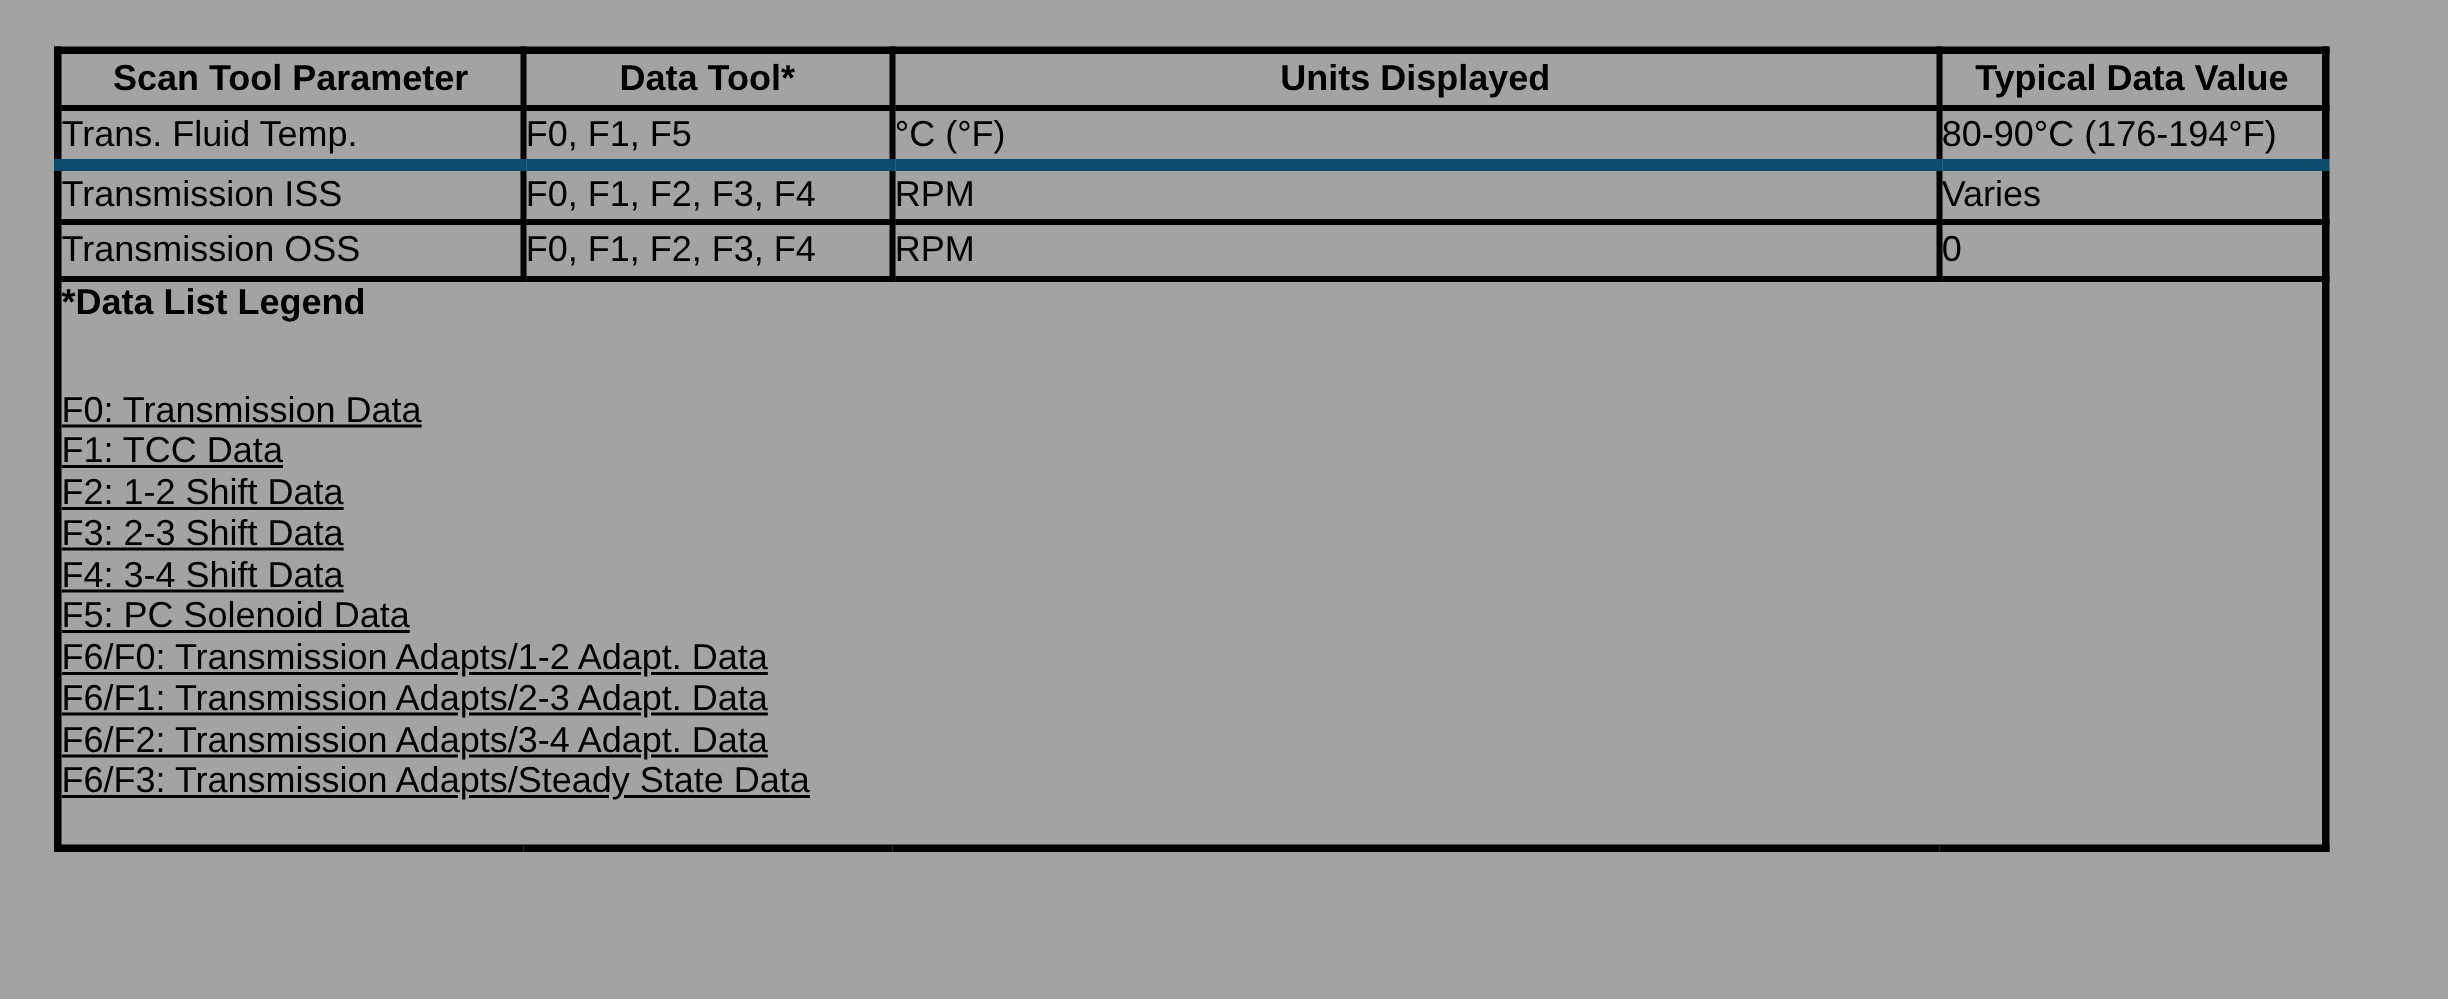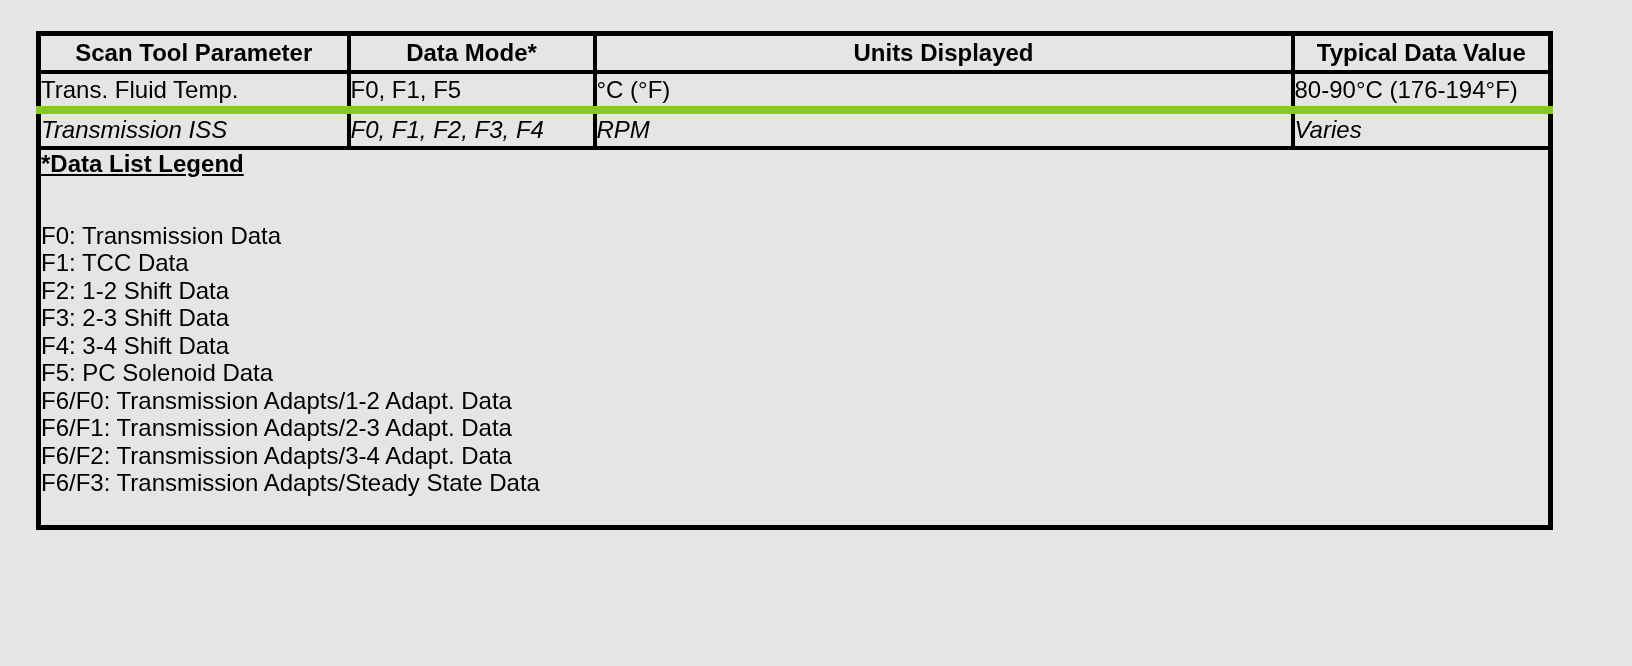--- a/index.html
+++ b/index.html
@@ -7,21 +7,21 @@
   body {
     width: 1632px; height: 666px;
     background: #ffffff;
     font-family: "Liberation Sans", sans-serif;
     color: #000000;
     -webkit-font-smoothing: none;
   }
   .page {
     position: relative;
     width: 1632px; height: 666px;
-    background: #e5e5e5;
+    background: #a3a3a3;
     overflow: hidden;
   }
   table.scan-table {
     position: absolute;
     left: 36px; top: 31px;
     width: 1512px;
     border-collapse: collapse;
     table-layout: fixed;
     border: 5px solid #000000;
   }
@@ -35,71 +35,77 @@
   }
   table.scan-table thead tr { height: 38px; }
   table.scan-table tbody tr.data-row { height: 38px; }
   th.col-header {
     font-weight: bold;
     text-align: center;
     vertical-align: middle;
   }
   td.cell { text-align: left; vertical-align: middle; }
   td.cell-param { text-align: left; padding-left: 6px; }
-  tr.thick-top td { border-top: 8px solid #84cc16; font-style: italic; }
+  tr.thick-top td { border-top: 8px solid #0c4a6e; }
   td.legend-cell {
     height: 380px;
     text-align: left;
     vertical-align: top;
     padding: 9px 10px 0 100px;
     white-space: normal;
   }
   .legend-title {
     font-weight: bold;
     font-size: 24px;
     line-height: 28px;
     margin: 0 0 44px 0;
-    text-decoration: underline;
   }
   .legend-item {
     font-size: 24px;
     line-height: 27.5px;
+    text-decoration: underline;
   }
 </style>
 </head>
 <body>
 
 <div class="page">
   <table class="scan-table">
     <colgroup>
       <col style="width:310px">
       <col style="width:246px">
       <col style="width:698px">
       <col style="width:258px">
     </colgroup>
     <thead>
       <tr>
         <th class="col-header">Scan Tool Parameter</th>
-        <th class="col-header">Data Mode*</th>
+        <th class="col-header">Data Tool*</th>
         <th class="col-header">Units Displayed</th>
         <th class="col-header">Typical Data Value</th>
       </tr>
     </thead>
     <tbody>
       <tr class="data-row">
         <td class="cell cell-param">Trans. Fluid Temp.</td>
         <td class="cell">F0, F1, F5</td>
         <td class="cell">°C (°F)</td>
         <td class="cell">80-90°C (176-194°F)</td>
       </tr>
       <tr class="data-row thick-top">
         <td class="cell cell-param">Transmission ISS</td>
         <td class="cell">F0, F1, F2, F3, F4</td>
         <td class="cell">RPM</td>
         <td class="cell">Varies</td>
+      </tr>
+      <tr class="data-row">
+        <td class="cell cell-param">Transmission OSS</td>
+        <td class="cell">F0, F1, F2, F3, F4</td>
+        <td class="cell">RPM</td>
+        <td class="cell">0</td>
       </tr>
       <tr>
         <td class="legend-cell" colspan="4">
           <div class="legend-title">*Data List Legend</div>
           <div>
             <div class="legend-item">F0: Transmission Data</div>
             <div class="legend-item">F1: TCC Data</div>
             <div class="legend-item">F2: 1-2 Shift Data</div>
             <div class="legend-item">F3: 2-3 Shift Data</div>
             <div class="legend-item">F4: 3-4 Shift Data</div>

